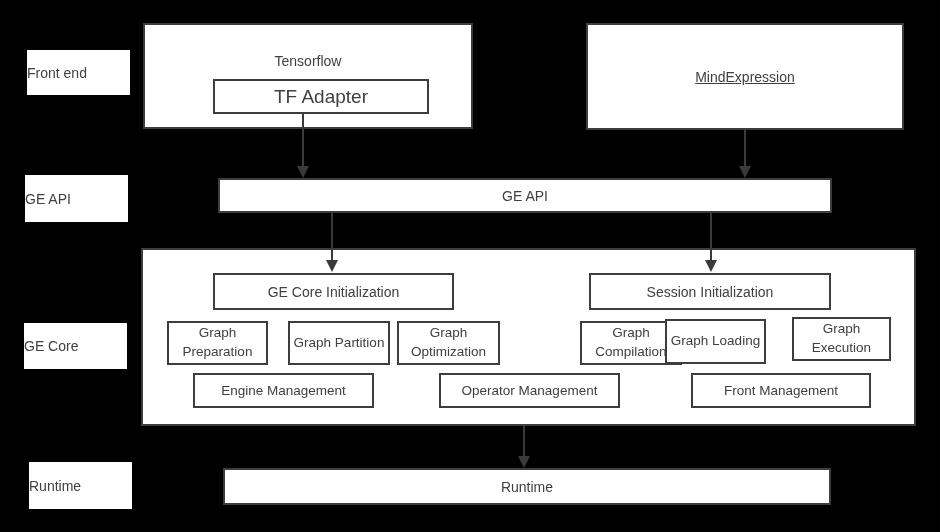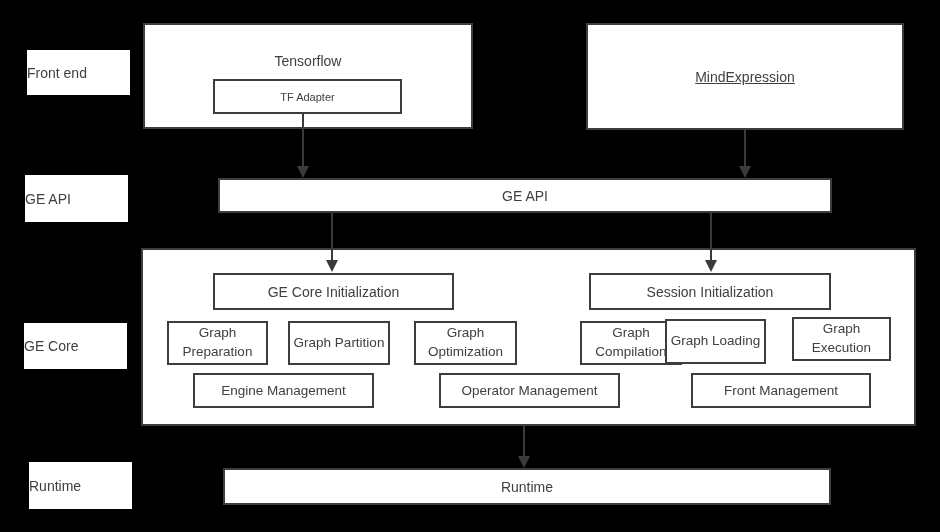--- a/index.html
+++ b/index.html
@@ -39,33 +39,33 @@
   .mgmt-label { font-size: 13.5px; }
 
   
   #sl-frontend { left: 27px; top: 50px;  width: 103px; height: 45px; }
   #sl-geapi    { left: 25px; top: 175px; width: 103px; height: 47px; }
   #sl-gecore   { left: 24px; top: 323px; width: 103px; height: 46px; }
   #sl-runtime  { left: 29px; top: 462px; width: 103px; height: 47px; }
 
   
   #tensorflow     { left: 143px; top: 23px; width: 330px; height: 106px; }
-  #tf-adapter     { left: 68px;  top: 54px; width: 189px; height: 35px; font-size: 11px; }
+  #tf-adapter     { left: 68px;  top: 54px; width: 216px; height: 35px; font-size: 19px; }
   #mindexpression { left: 586px; top: 23px; width: 318px; height: 107px; font-size: 14px; text-decoration: underline; }
 
   
   #ge-api-bar { left: 218px; top: 178px; width: 614px; height: 35px; }
 
   
   #ge-core-box { left: 141px; top: 248px; width: 775px; height: 178px; }
   #gecore-init         { left: 70px;  top: 23px;  width: 241px; height: 37px; }
   #session-init        { left: 446px; top: 23px;  width: 242px; height: 37px; }
   #graph-preparation   { left: 24px;  top: 71px;  width: 101px; height: 44px; }
   #graph-partition     { left: 145px; top: 71px;  width: 102px; height: 44px; }
-  #graph-optimization  { left: 271px; top: 71px;  width: 103px; height: 44px; }
+  #graph-optimization  { left: 254px; top: 71px;  width: 103px; height: 44px; }
   #graph-compilation   { left: 397px; top: 71px;  width: 102px; height: 44px; margin-left: 40px; }
   #graph-loading       { left: 522px; top: 69px;  width: 101px; height: 45px; }
   #graph-execution     { left: 649px; top: 67px;  width: 99px;  height: 44px; }
   #engine-management   { left: 50px;  top: 123px; width: 181px; height: 35px; }
   #operator-management { left: 296px; top: 123px; width: 181px; height: 35px; }
   #graph-management    { left: 548px; top: 123px; width: 180px; height: 35px; }
 
   
   #runtime-bar { left: 223px; top: 468px; width: 608px; height: 37px; }
 

